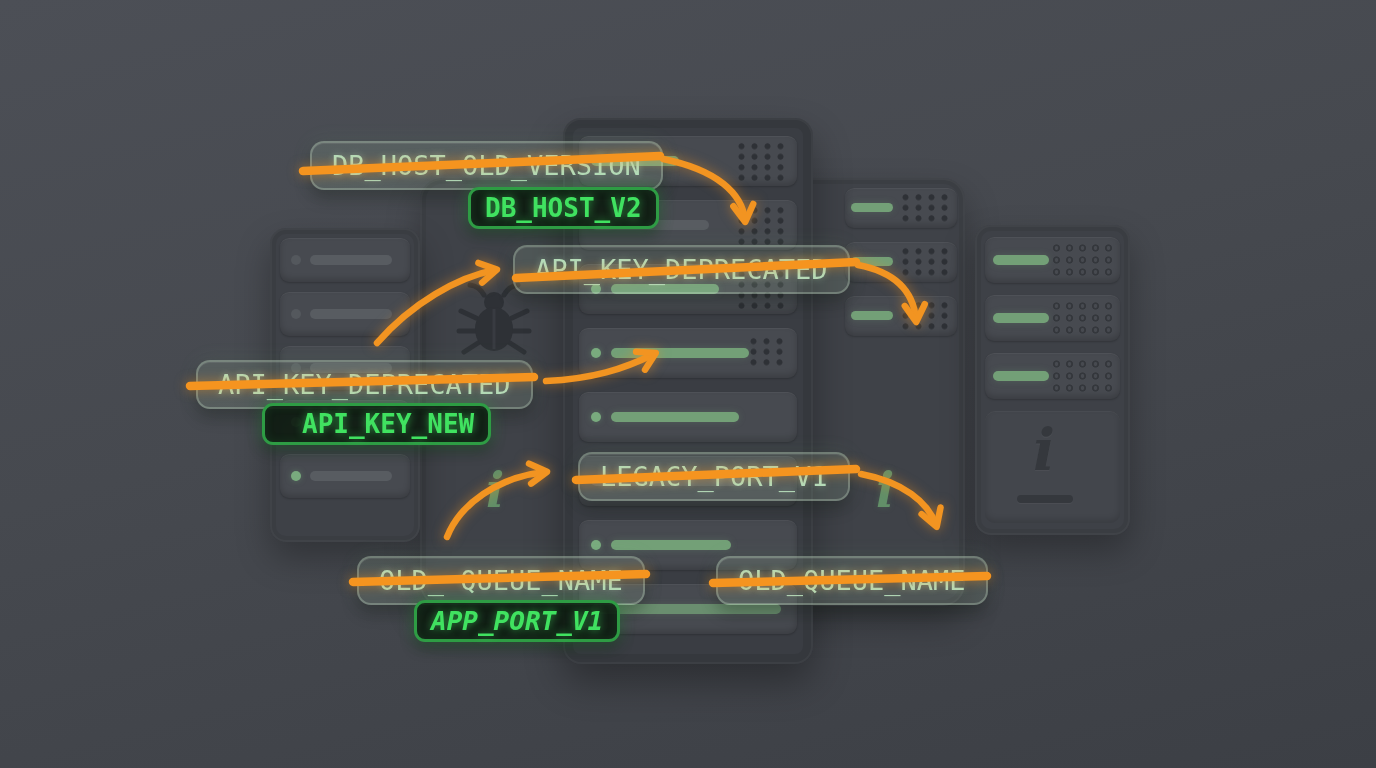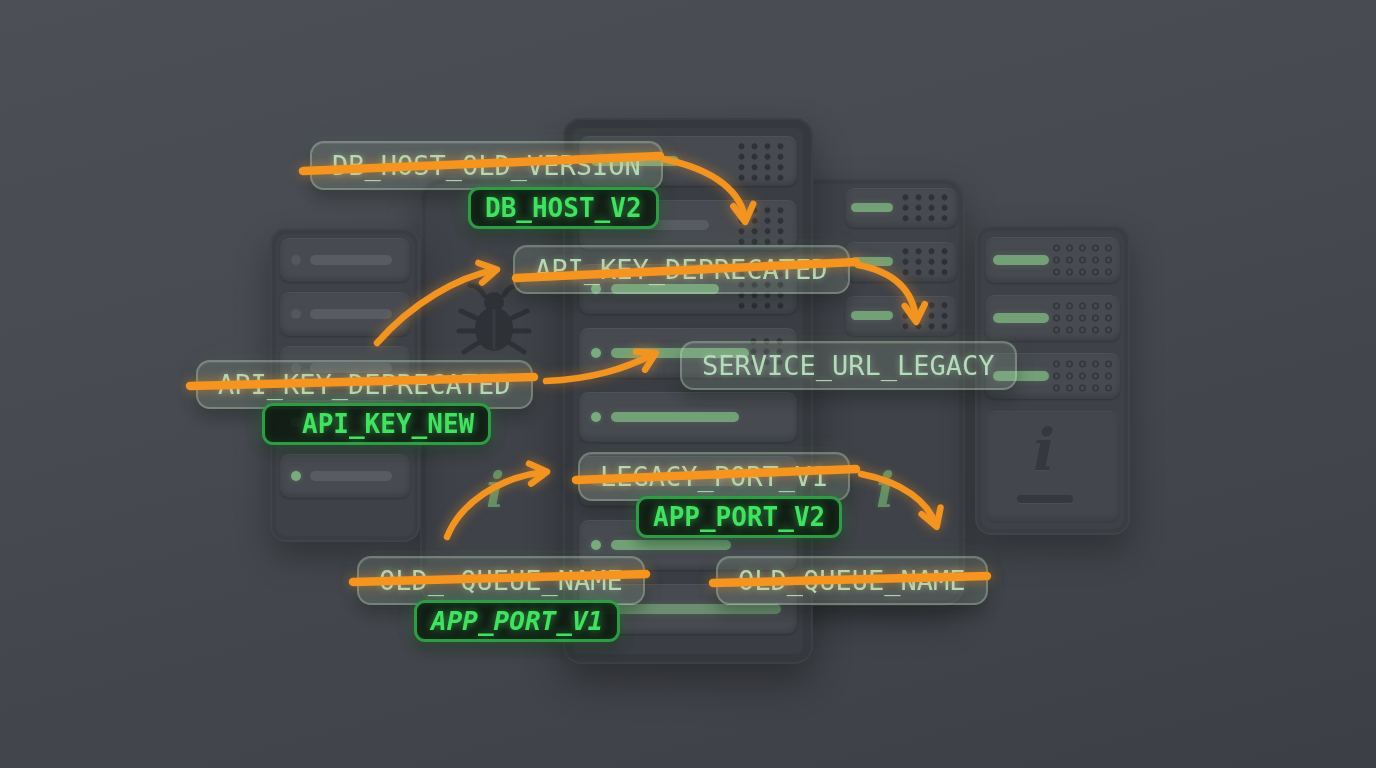--- a/index.html
+++ b/index.html
@@ -158,28 +158,26 @@
         <div class="bar g" style="left:32px;top:20px;width:120px;"></div>
     </div>
     <div class="slot" style="left:16px;top:466px;width:218px;height:50px;">
       <div class="bar g" style="left:12px;top:20px;width:190px;opacity:0.8;"></div>
     </div>
   </div>
 
   <div class="pill-old" style="left:310px;top:141px;">DB_HOST_OLD_VERSION</div>
   <div class="pill-old" style="left:513px;top:245px;">API_KEY_DEPRECATED</div>
   <div class="pill-old" style="left:196px;top:360px;">API_KEY_DEPRECATED</div>
-  <div class="pill-old" style="left:680px;top:341px;">SERVICE_URL_LEGACY</div>
   <div class="pill-old" style="left:578px;top:452px;">LEGACY_PORT_V1</div>
   <div class="pill-old" style="left:357px;top:556px;">OLD_ QUEUE_NAME</div>
   <div class="pill-old" style="left:716px;top:556px;">OLD_QUEUE_NAME</div>
 
   <div class="pill-new" style="left:468px;top:187px;">DB_HOST_V2</div>
   <div class="pill-new" style="left:262px;top:403px;padding-left:37px;">API_KEY_NEW</div>
-  <div class="pill-new" style="left:636px;top:496px;">APP_PORT_V2</div>
   <div class="pill-new" style="left:414px;top:600px;font-style:italic;">APP_PORT_V1</div>
 
   <svg id="overlay" width="1376" height="768" viewBox="0 0 1376 768">
     <defs>
       <marker id="ah" markerUnits="userSpaceOnUse" markerWidth="32" markerHeight="32" refX="20" refY="15" orient="auto">
         <path d="M5,5 L22,15 L5,25" fill="none" stroke="#f29421" stroke-width="6.5" stroke-linecap="round" stroke-linejoin="round"></path>
       </marker>
     </defs>
     <g class="strokes">
 

